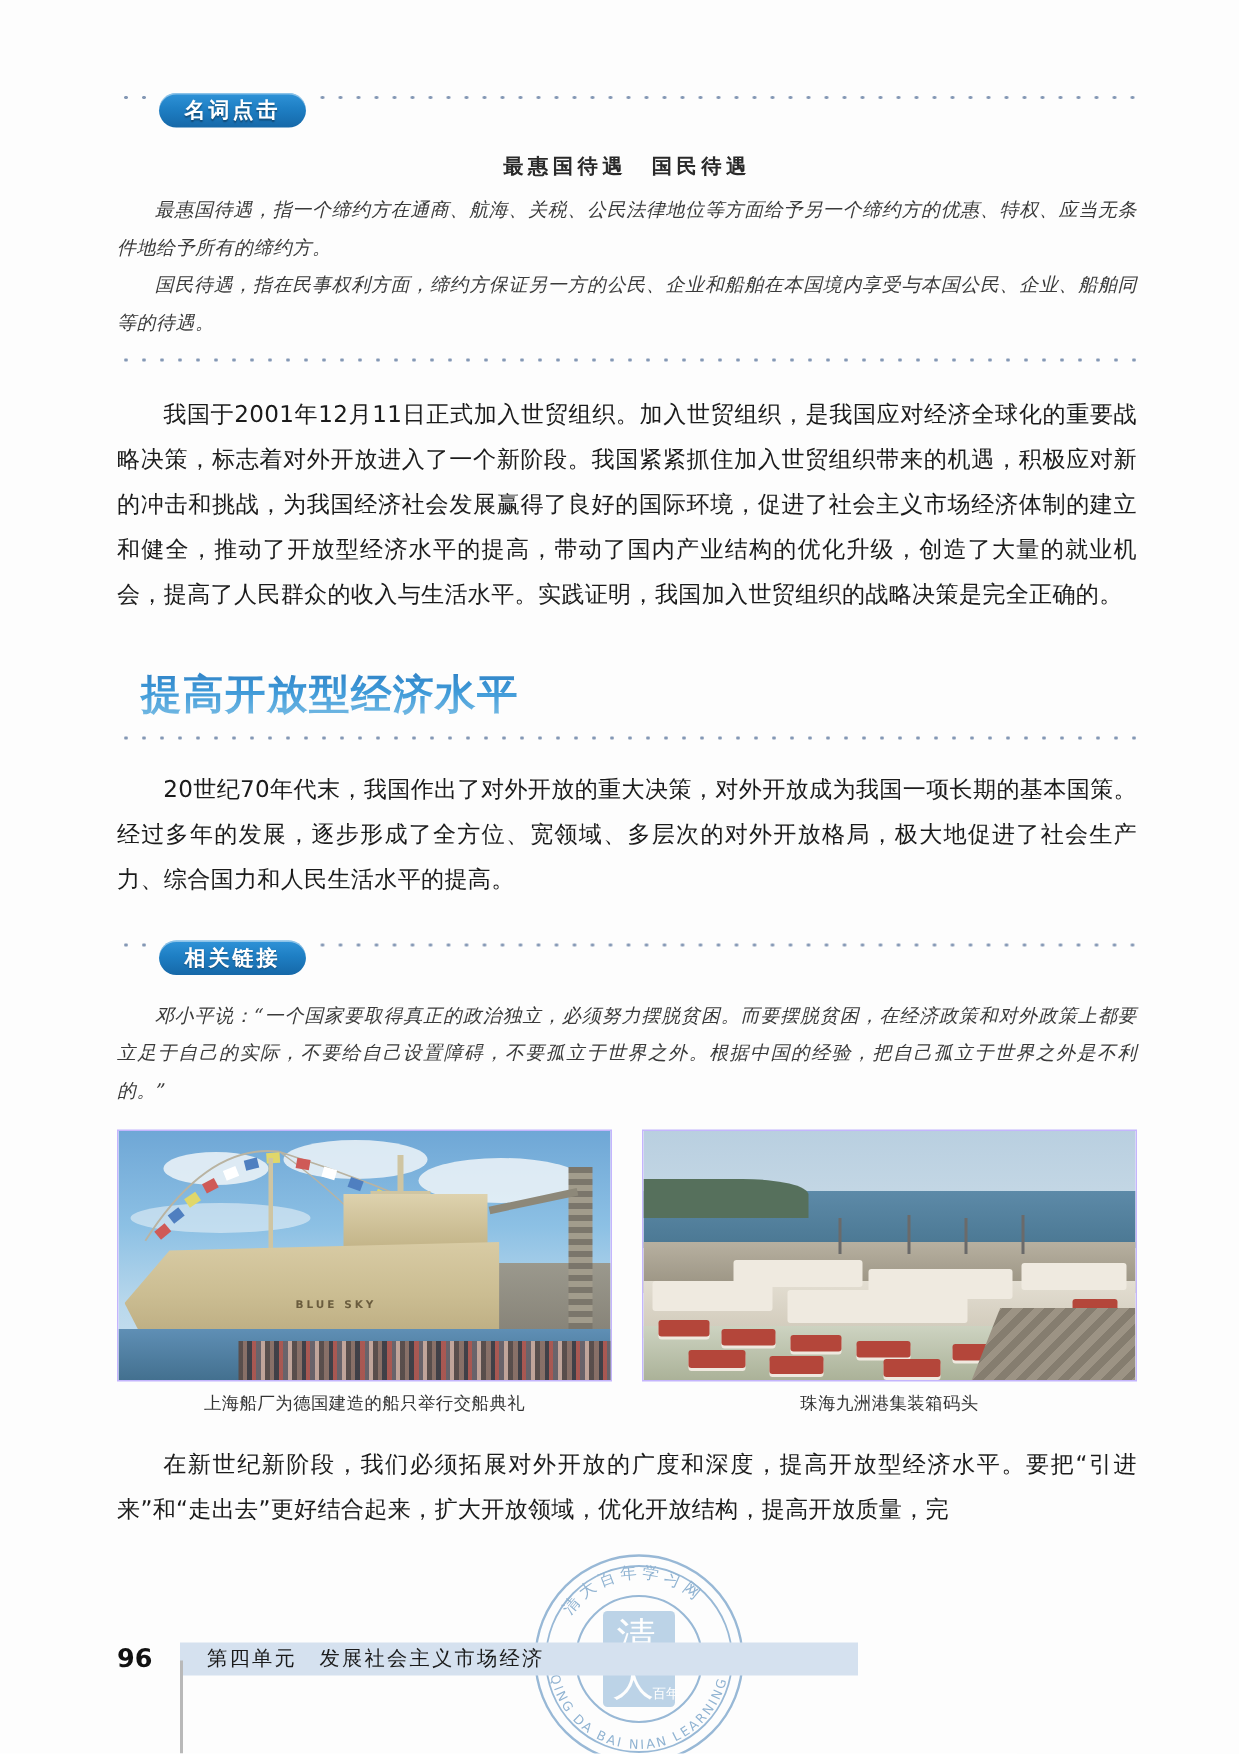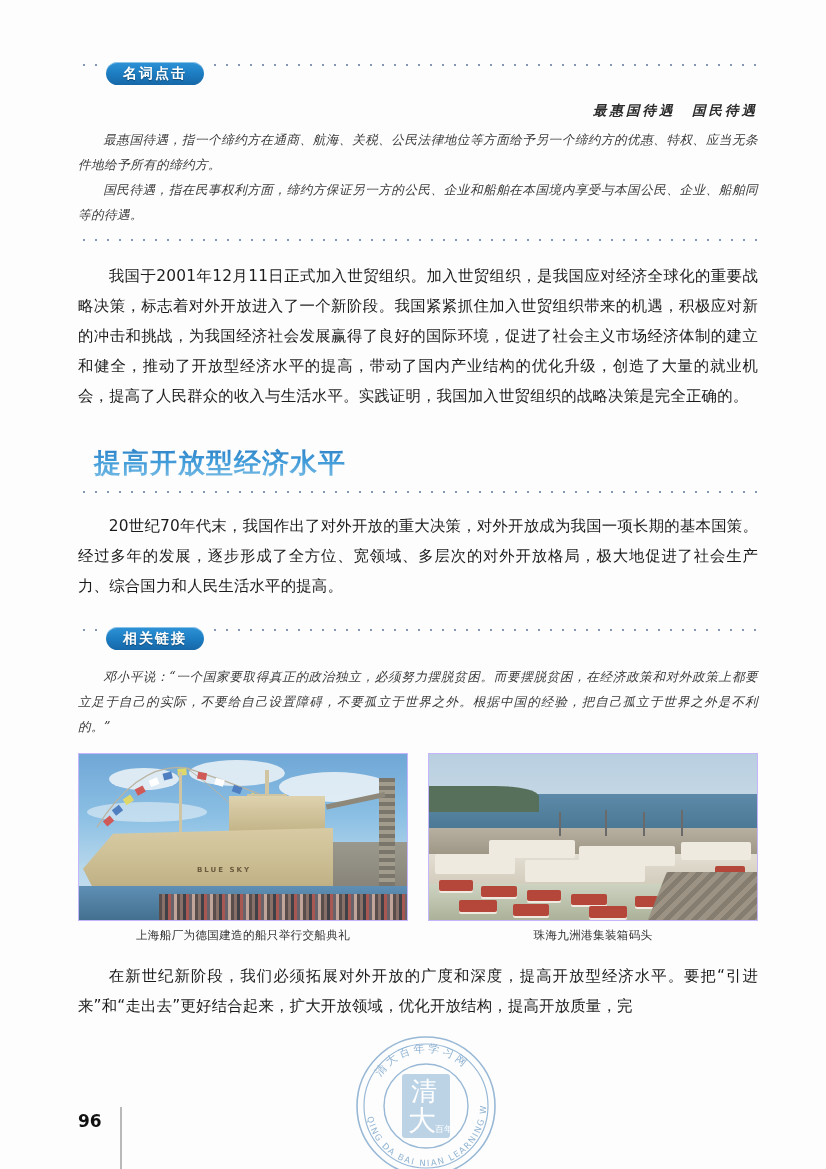--- a/index.html
+++ b/index.html
@@ -62,27 +62,26 @@
     box-shadow: inset 0 1px 0 rgba(255,255,255,.45);
     white-space: nowrap;
   }
   .badge-row .rule-right {
     flex: 1; margin-left: 5px;
   }
 
   
   .infobox { margin-top: 2px; }
   .infobox .box-title {
-    text-align: right;
+    text-align: center;
     font-size: 13.5px;
     color: #2a2a2a;
     letter-spacing: 3px;
     margin: 12px 0 8px 0;
     font-family: "DejaVu Serif", "Liberation Serif", serif;
-    font-style: italic;
     font-weight: 600;
   }
   .handwrite {
     font-family: "DejaVu Serif", "Liberation Serif", serif;
     font-style: italic;
     font-size: 12.6px;
     line-height: 1.95;
     color: #3a3a3a;
     text-align: justify;
     letter-spacing: .4px;
@@ -221,21 +220,21 @@
   }
   .p2-rockwall {
     position:absolute; right:0; top:118px; width:110px; height:50px;
     background: repeating-linear-gradient(135deg,#9c9384 0 5px,#857d6f 5px 10px);
     clip-path: polygon(18% 0%, 100% 0%, 100% 100%, 0% 100%);
   }
 
   
   .footer {
     position: absolute;
-    left: 78px; bottom: 33px;
+    left: 78px; bottom: 48px;
     width: 700px;
     height: 30px;
     display: flex;
     align-items: center;
   }
   .page-no {
     font-size: 17px;
     font-weight: bold;
     color: #111;
     width: 42px;
@@ -435,16 +434,19 @@
         <textPath href="#ringTop" startOffset="18%">清大百年学习网</textPath>
       </text>
       <text font-family="DejaVu Sans, Liberation Sans, sans-serif" font-size="8.5" fill="#4f87b8" letter-spacing="1.6">
         <textPath href="#ringBot" startOffset="6%">QING DA BAI NIAN LEARNING WEBSITE</textPath>
       </text>
     </svg>
   </div>
 
   <div class="footer">
     <div class="page-no">96</div>
+    <div class="footer-band">
+      <span>第四单元　发展社会主义市场经济</span>
+    </div>
   </div>
   <div class="left-bar"></div>
 
 </div>
 
 </body></html>

